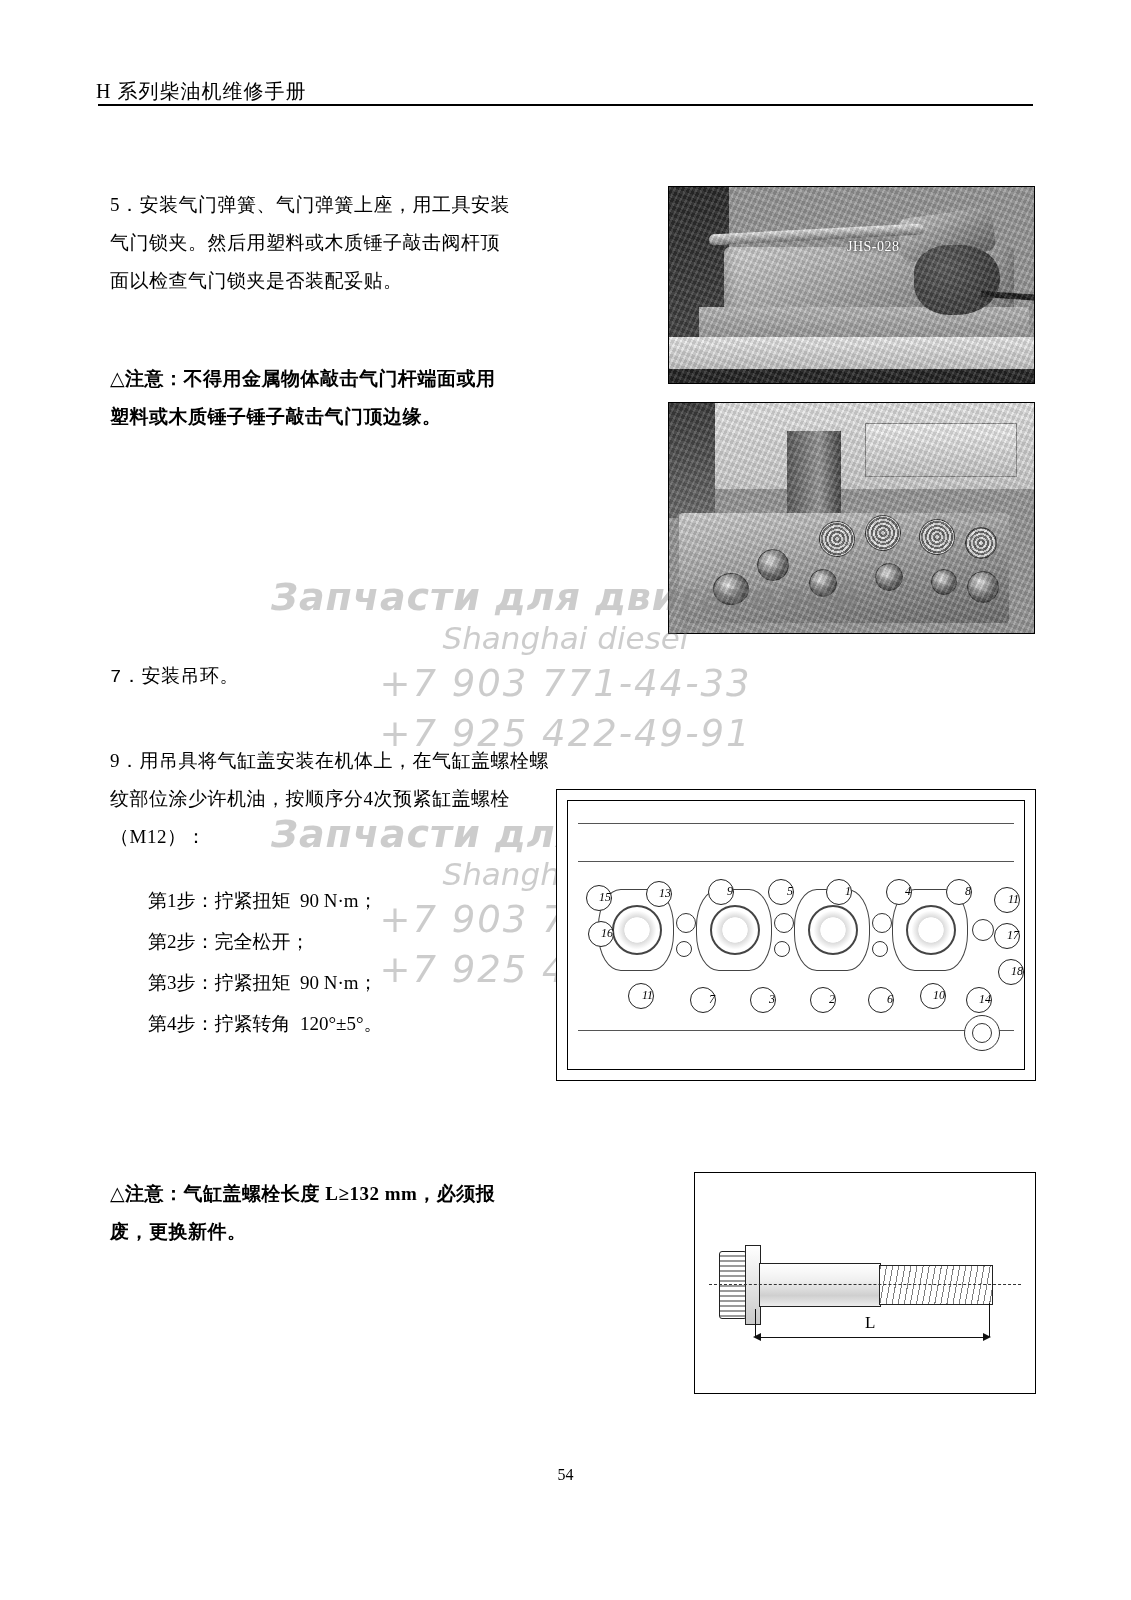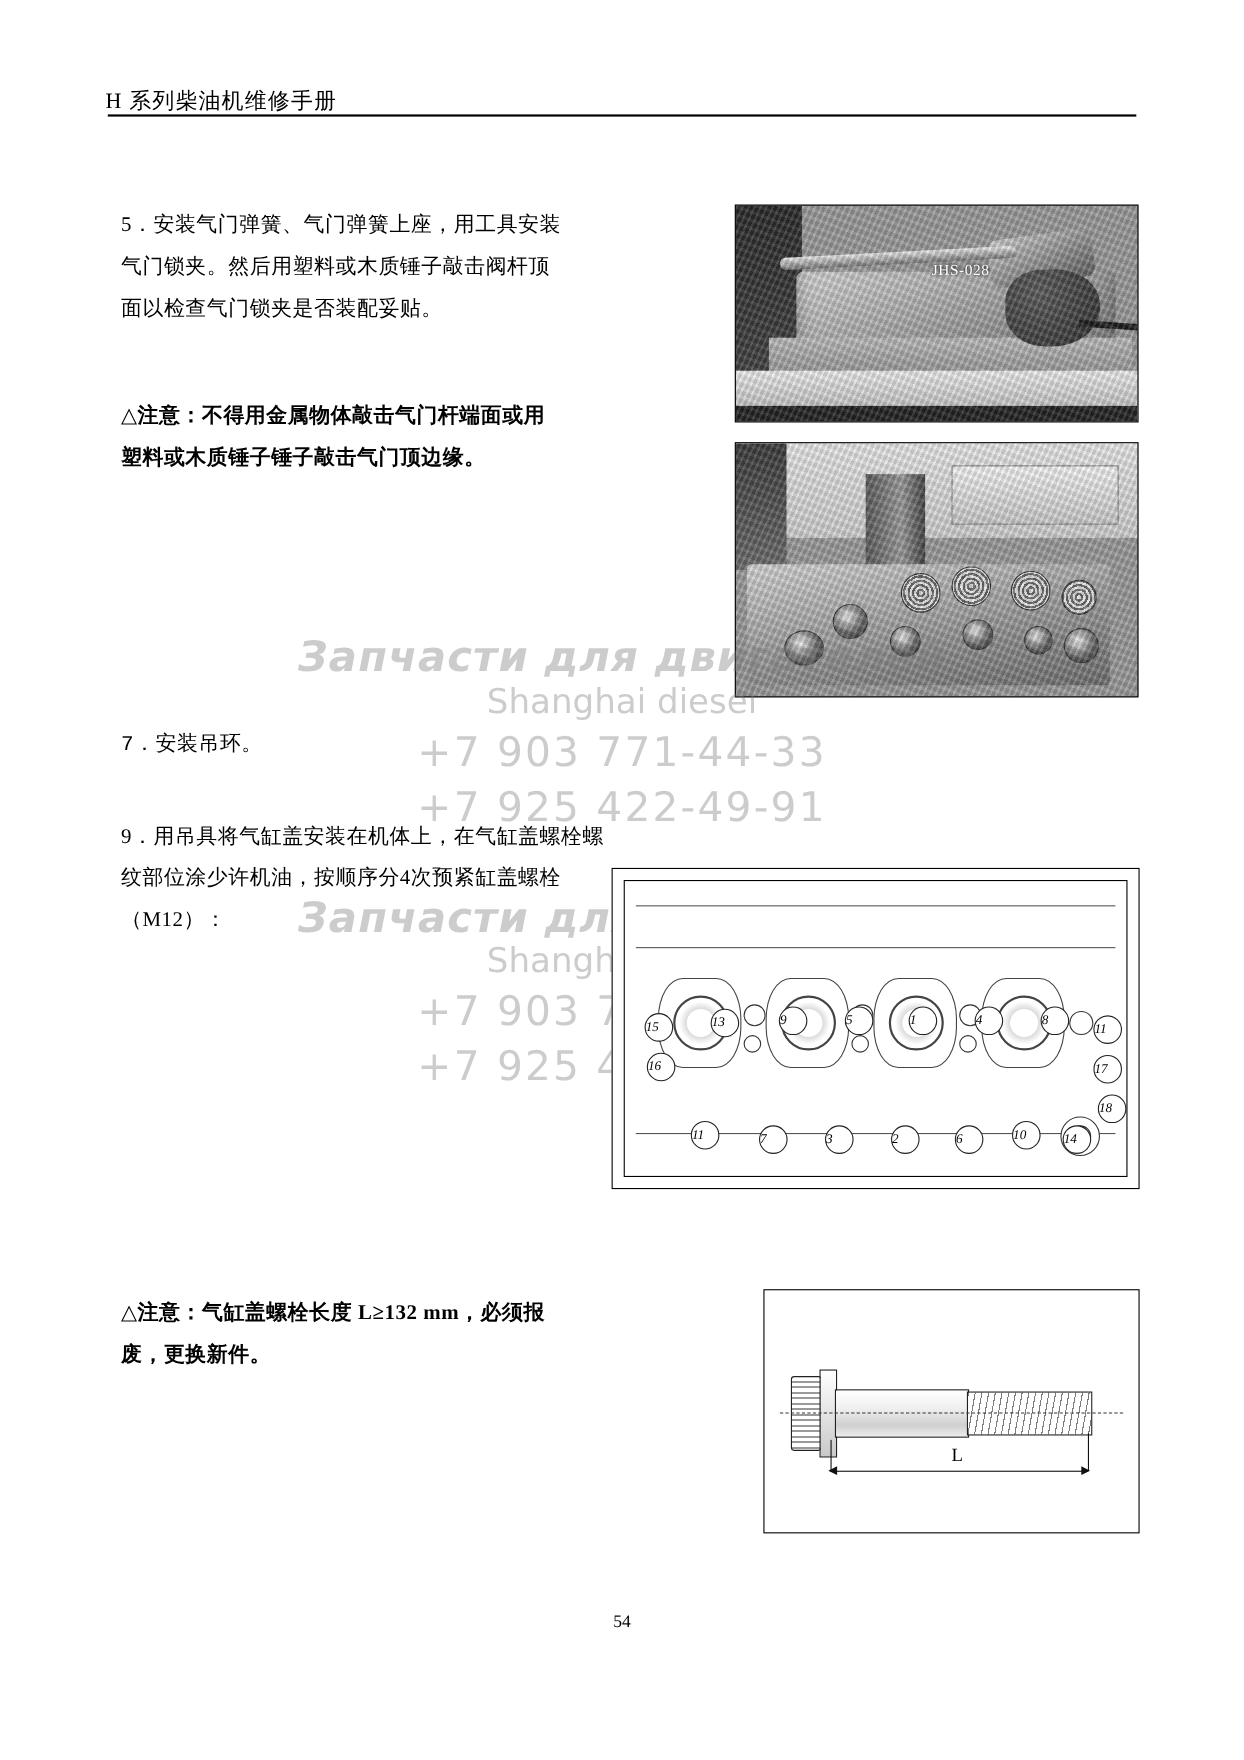--- a/index.html
+++ b/index.html
@@ -192,23 +192,22 @@
   }
   .dg-num {
     position: absolute;
     width: 24px; height: 24px;
     border-radius: 50%;
     border: 1px solid #222;
     background: #fff;
     font-family: "Liberation Serif", serif;
     font-size: 12px;
     line-height: 23px;
-    text-align: left;
+    text-align: right;
     font-style: italic;
-    margin-top: 36px;
   }
   .dg-port {
     position: absolute;
     border: 1px solid #444;
     border-radius: 30% / 45%;
     background: #fff;
   }
 
   
   .boltbox {
@@ -267,23 +266,25 @@
     font-family: "DejaVu Sans", sans-serif;
   }
   .wm-ru {
     font-size: 38px;
     font-weight: bold;
     font-style: italic;
     letter-spacing: 1px;
   }
   .wm-sh {
     font-size: 31px;
+    font-style: italic;
   }
   .wm-ph {
     font-size: 37px;
+    font-style: italic;
     letter-spacing: 2px;
   }
 
   
   .footer {
     position: absolute;
     left: 0; top: 1466px;
     width: 1131px;
     text-align: center;
     font-size: 16px;
@@ -340,20 +341,26 @@
   <div class="wm wm-ph" style="left:0; top:712px; width:1131px;">+7 925 422-49-91</div>
 
   <div class="wm wm-ru" style="left:0; top:812px; width:1131px;">Запчасти для двигателей</div>
   <div class="wm wm-sh" style="left:0; top:856px; width:1131px;">Shanghai diesel</div>
   <div class="wm wm-ph" style="left:0; top:898px; width:1131px;">+7 903 771-44-33</div>
   <div class="wm wm-ph" style="left:0; top:948px; width:1131px;">+7 925 422-49-91</div>
 
   <div class="para" style="left:110px; top:658px; width:480px;font-family:Liberation Mono, monospace;">7．安装吊环。</div>
   <div class="para" style="left:110px; top:742px; width:450px;">9．用吊具将气缸盖安装在机体上，在气缸盖螺栓螺纹部位涂少许机油，按顺序分4次预紧缸盖螺栓（M12）：</div>
 
+  <div class="step-list" style="left:148px; top:880px; width:390px;">
+    <div class="step-line">第1步：拧紧扭矩  90 N·m；</div>
+    <div class="step-line">第2步：完全松开；</div>
+    <div class="step-line">第3步：拧紧扭矩  90 N·m；</div>
+    <div class="step-line">第4步：拧紧转角  120°±5°。</div>
+  </div>
 
   <div class="diagram" style="left:556px; top:789px; width:478px; height:290px;">
     <div class="dg-inner">
       <div class="dg-band" style="top:22px;"></div>
       <div class="dg-band" style="top:60px;"></div>
       <div class="dg-band" style="bottom:38px;"></div>
 
       <div class="dg-port" style="left:30px; top:88px; width:74px; height:80px;"></div>
       <div class="dg-port" style="left:128px; top:88px; width:74px; height:80px;"></div>
       <div class="dg-port" style="left:226px; top:88px; width:74px; height:80px;"></div>

